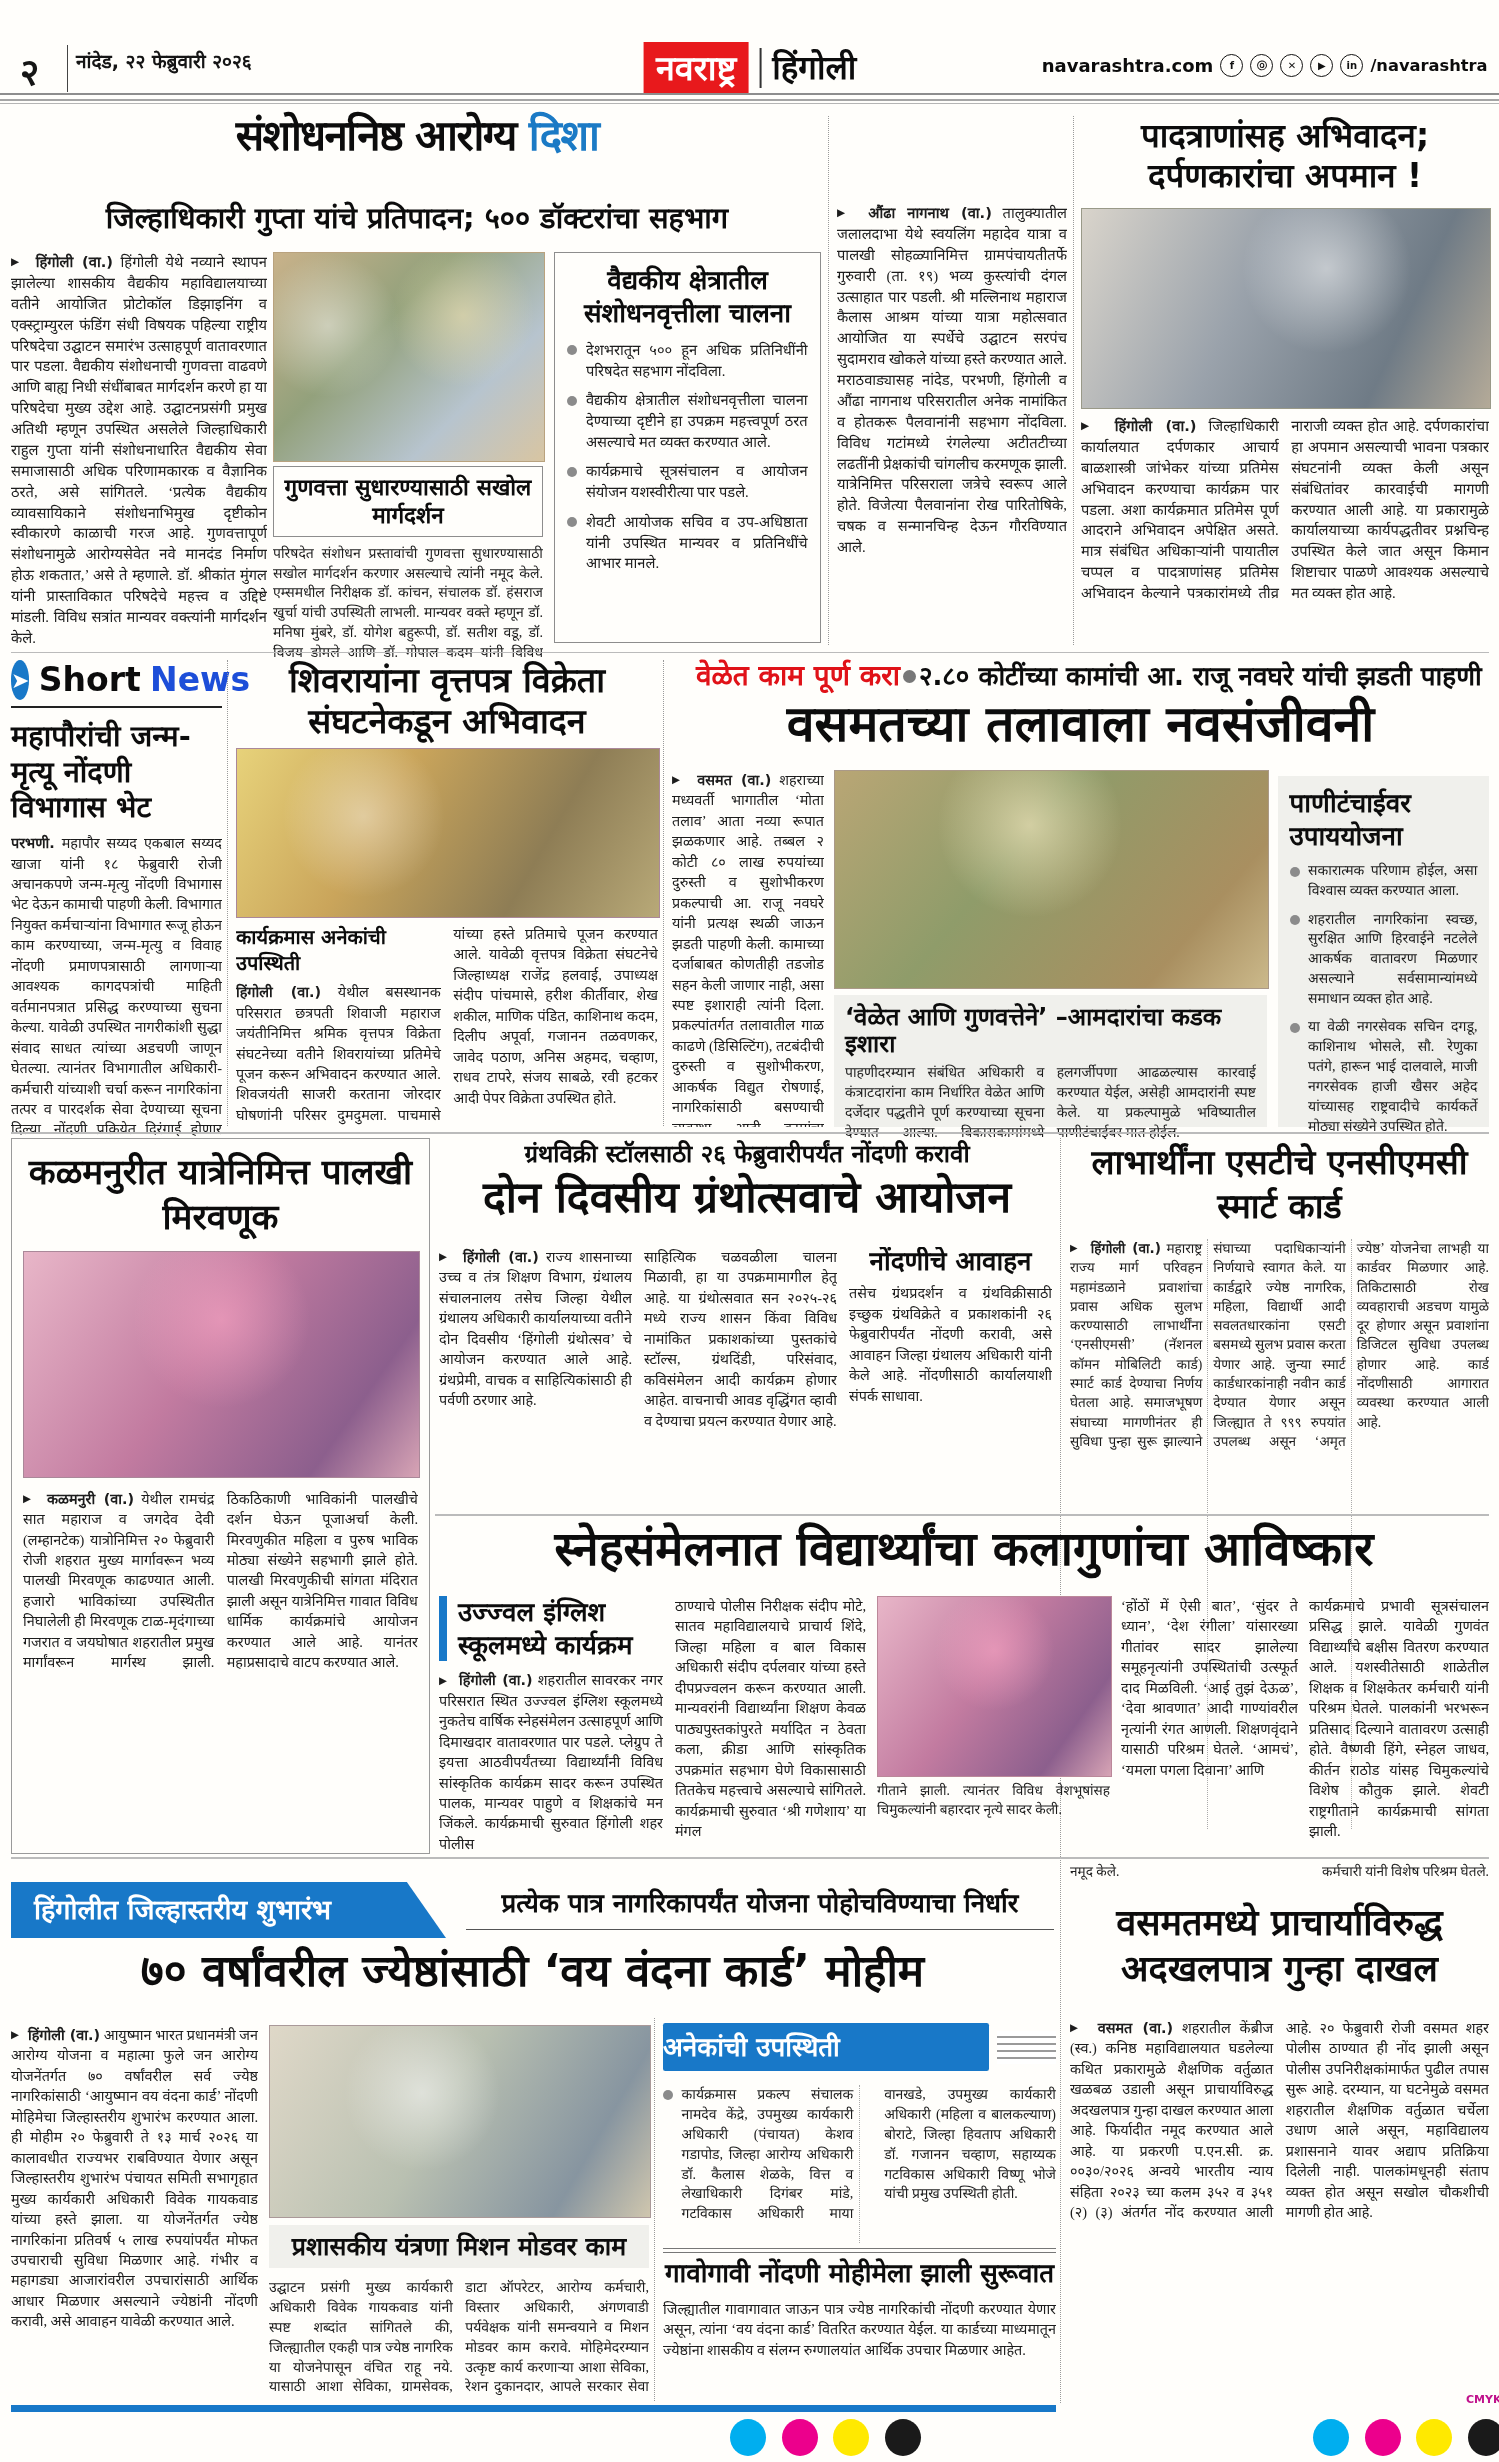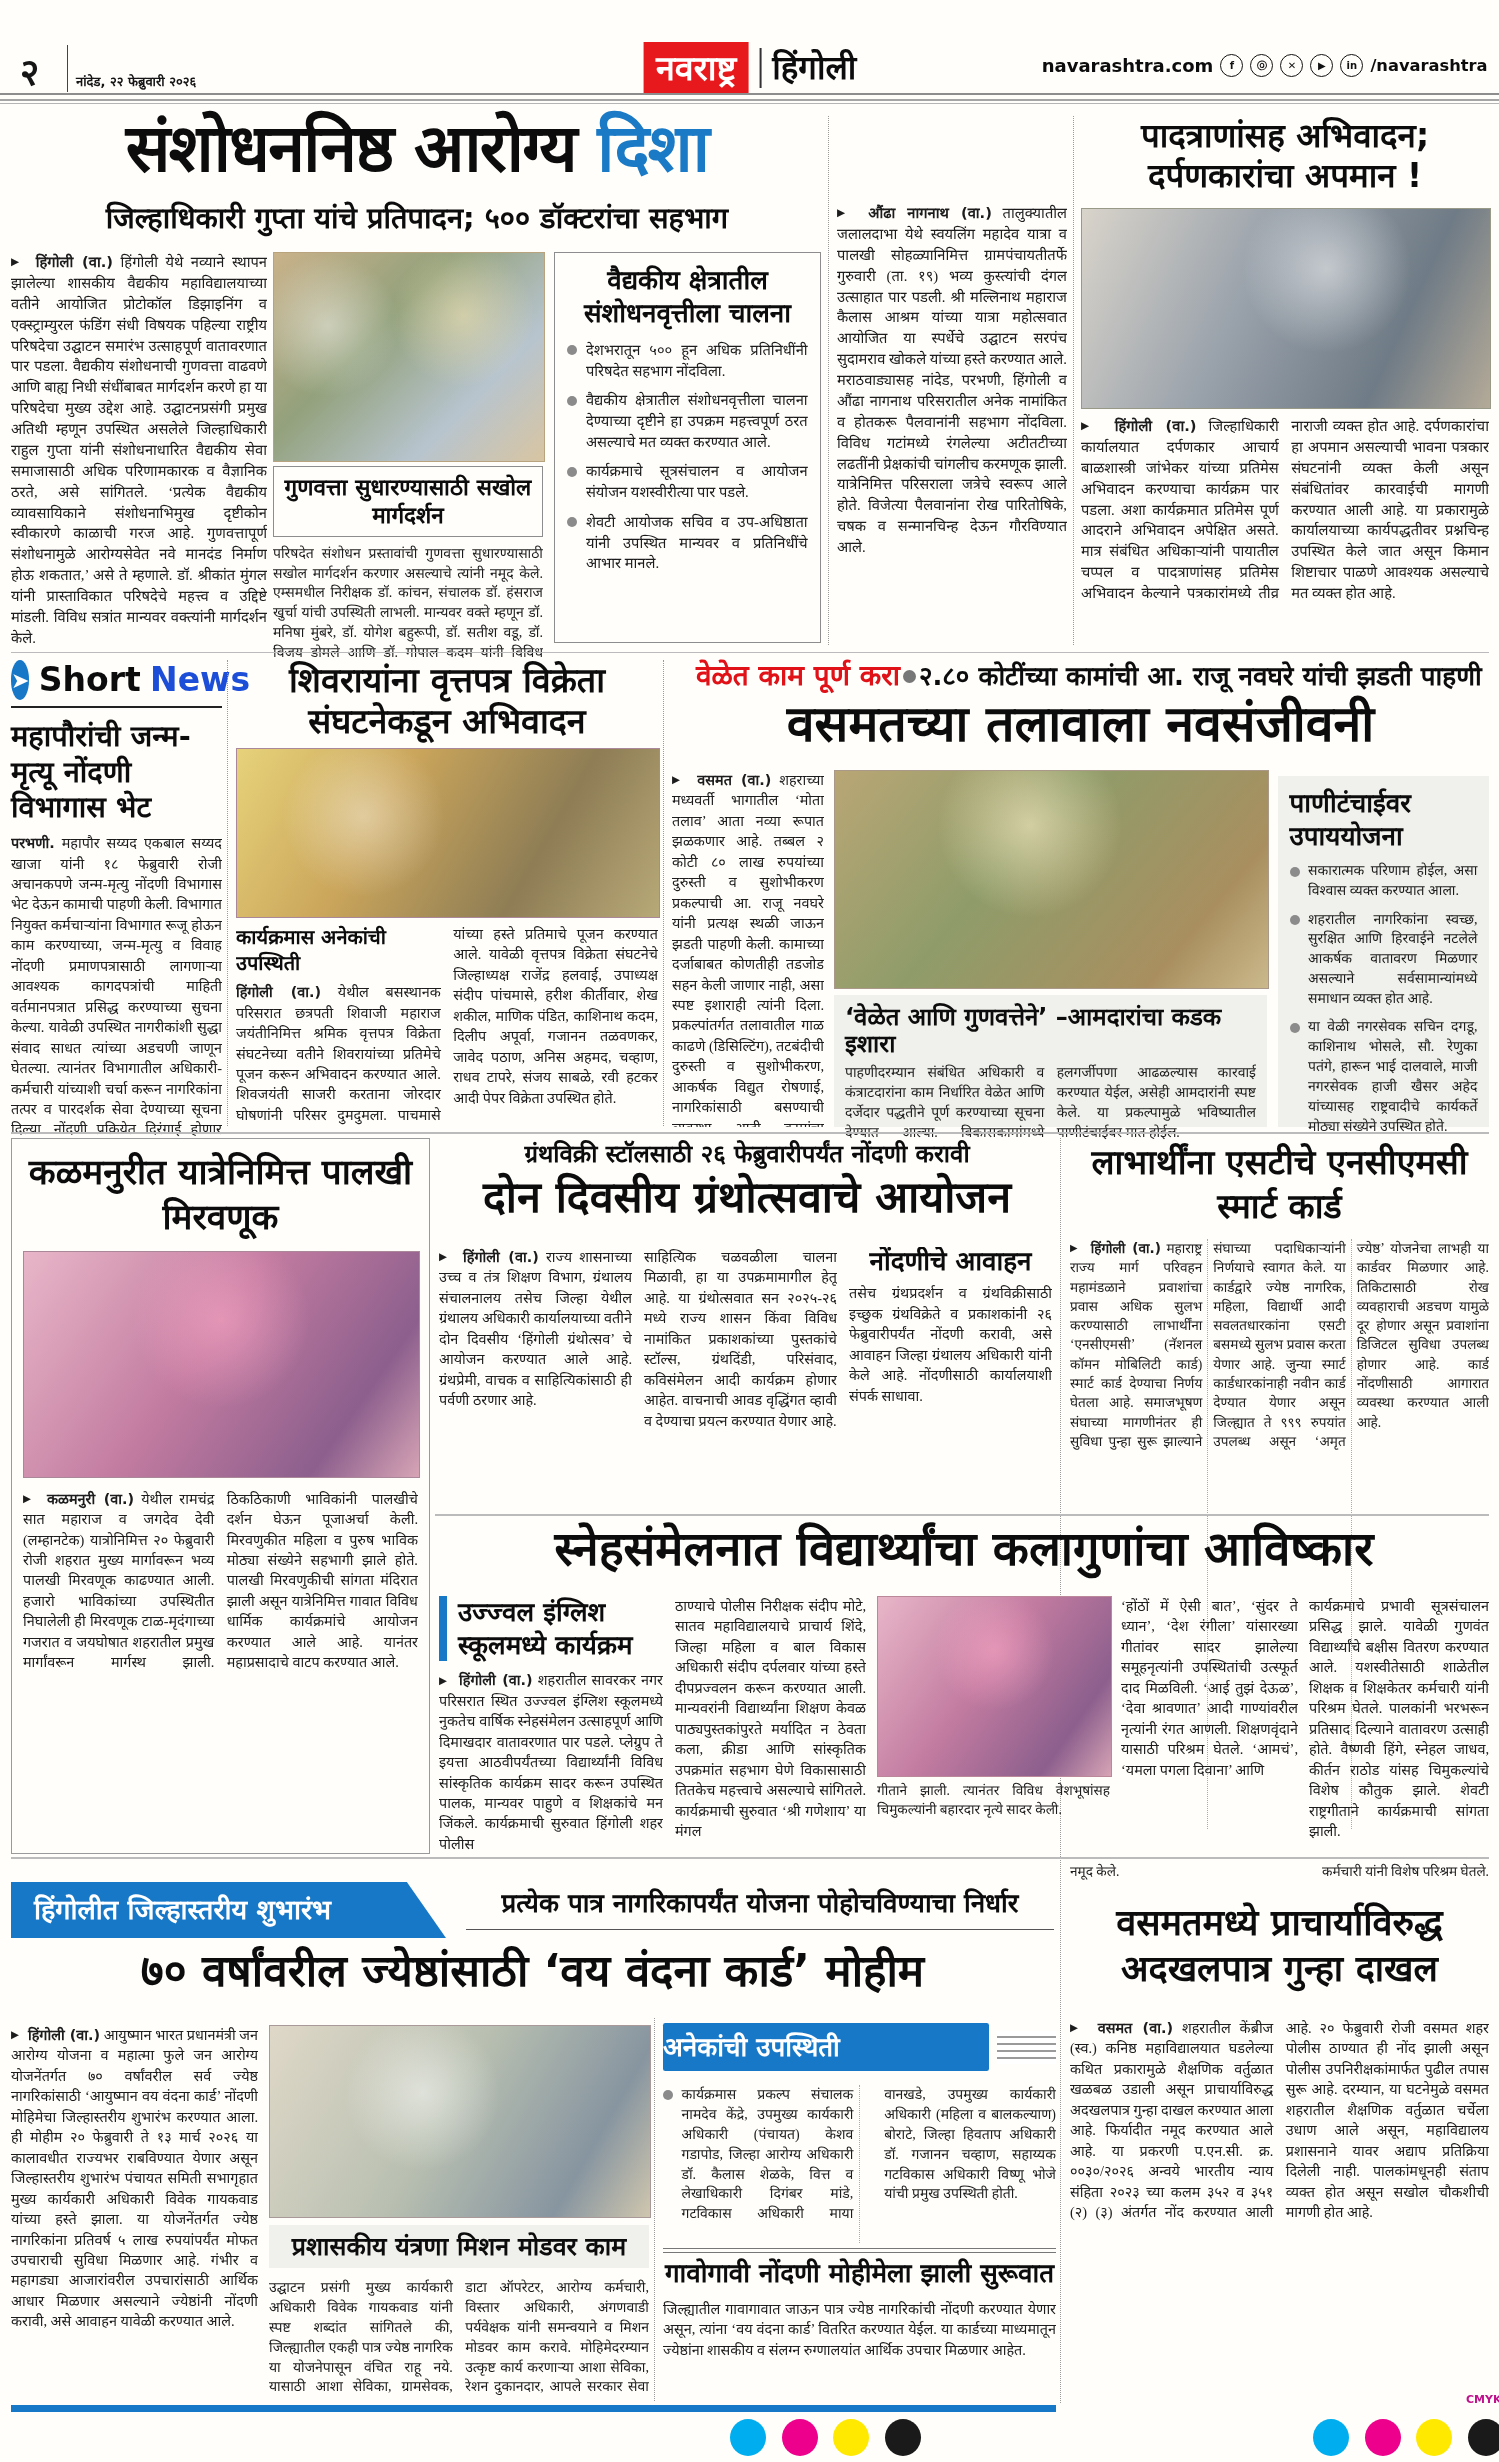--- a/index.html
+++ b/index.html
@@ -7,21 +7,21 @@
         font-family:"Liberation Serif",serif;color:#151515}
   .abs{position:absolute}
   .hl{font-family:"DejaVu Sans",sans-serif;font-weight:700;color:#0c0c0c;line-height:1.1}
   .w9{font-weight:900}
   .ctr{text-align:center}
   .just{text-align:justify}
   .body{line-height:1.42;color:#1c1c1c}
   .f17{font-size:13.6px}.f18{font-size:14px}.f185{font-size:14.4px}.f19{font-size:14.7px}
   .dl{font-weight:700;font-family:"DejaVu Sans",sans-serif}
   .mark{font-size:0.72em;margin-right:5.4px;vertical-align:1.6px}
-  .h-lead{font-size:66px;letter-spacing:-1.6px}
+  .h-lead{font-size:42px;letter-spacing:-1.6px}
   .h-sub-lead{font-size:29px}
   .h-a3{font-size:31px;line-height:1.18}
   .h-a4{font-size:33px;line-height:1.22}
   .h-sn{font-size:29px;line-height:1.22}
   .h-b2{font-size:34px;line-height:1.22}
   .h-b3{font-size:50px}
   .h-c1{font-size:35px;line-height:1.28}
   .h-c2{font-size:43px}
   .h-c3{font-size:34px;line-height:1.28}
   .h-d{font-size:47px}
@@ -65,21 +65,21 @@
   .soc{width:21px;height:21px;border-radius:50%;border:1.9px solid #111;display:flex;align-items:center;justify-content:center;
        font-family:"DejaVu Sans",sans-serif;font-weight:700;font-size:10px;color:#111}
 </style>
 </head>
 <body>
 
 <div id="page">
 
   <div class="abs" style="left:20px;top:45px;font-family:'DejaVu Serif',serif;font-size:37px;font-weight:700">२</div>
   <div class="abs" style="left:67px;top:45px;width:1.2px;height:47px;background:#444"></div>
-  <div class="abs dl" style="left:76px;top:72px;font-size:13px">नांदेड, २२ फेब्रुवारी २०२६</div>
+  <div class="abs dl" style="left:76px;top:48px;font-size:19px">नांदेड, २२ फेब्रुवारी २०२६</div>
 
   <div class="abs" style="left:50%;top:42px;transform:translateX(-50%);display:flex;align-items:center;gap:11px">
     <div style="background:#e8191c;color:#fff;font-family:'DejaVu Sans',sans-serif;font-weight:900;font-size:34px;padding:1.6px 12.4px 4.7px">नवराष्ट्र</div>
     <div style="width:1.6px;height:40px;background:#333"></div>
     <div class="hl" style="font-size:33px">हिंगोली</div>
   </div>
 
   <div class="abs" style="right:12.4px;top:54px;display:flex;align-items:center;gap:7px">
     <span class="hl" style="font-size:18px">navarashtra.com</span>
     <span class="soc">f</span>

